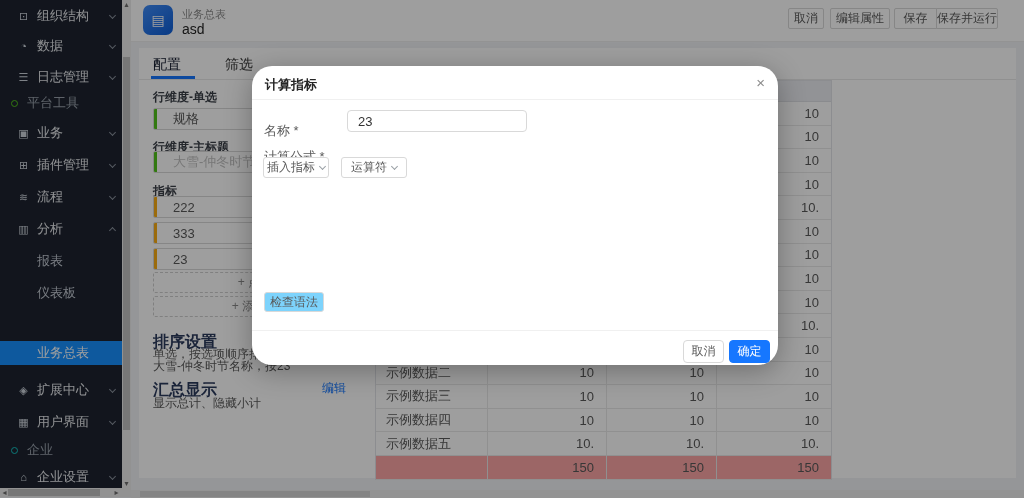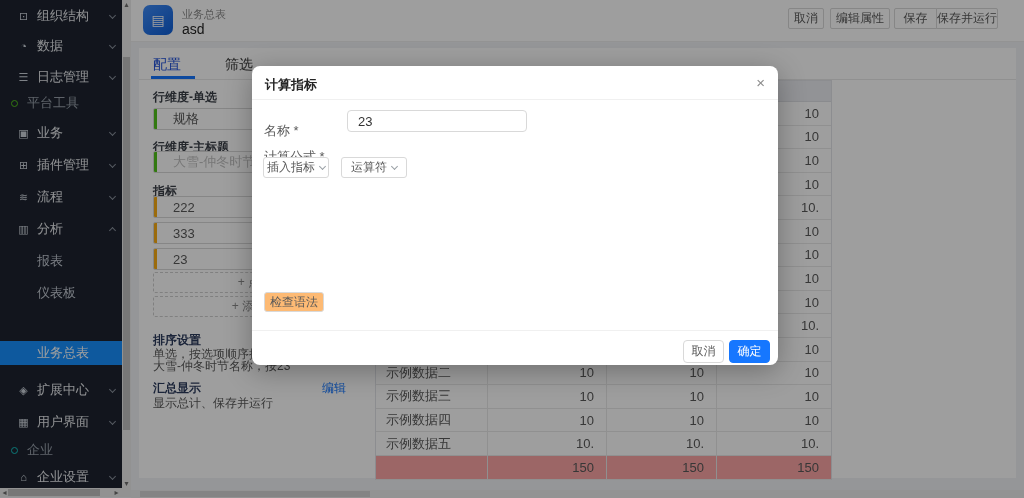--- a/index.html
+++ b/index.html
@@ -42,72 +42,72 @@
   .app-sub  { left:182px; top:7px;  font-size:11px; color:#8c8c8c; }
   .app-name { left:182px; top:21px; font-size:14px; color:#262626; }
   .tbtn { position:absolute; top:8px; height:21px; background:#fff; border:1px solid #d9d9d9;
           border-radius:2px; font-size:12px; color:#595959; display:flex; align-items:center;
           justify-content:center; cursor:pointer; }
 
   
   .card { left:139px; top:48px; width:877px; height:430px; background:#fff; }
   .tabs-border { left:139px; top:79px; width:877px; height:1px; background:#e8e8e8; }
   .tab { position:absolute; top:56px; font-size:14px; cursor:pointer; }
-  .tab-active { color:#1d4ed8; }
+  .tab-active { color:#0f172a; }
   .tab-plain  { color:#333; }
   .tab-underline { left:151px; top:76px; width:44px; height:3px; background:#1677ff; }
 
   
   .p-label { position:absolute; left:153px; font-size:12px; font-weight:bold; color:#3a3f47; }
   .p-card { position:absolute; left:153px; width:192px; height:22px; background:#fff;
             border:1px solid #d9d9d9; border-radius:2px; font-size:13px; color:#595959;
             display:flex; align-items:center; padding-left:9px; overflow:hidden; cursor:pointer; }
   .p-bar { position:absolute; left:0; top:0; width:3px; height:100%; }
   .bar-green { background:#52c41a; } .bar-orange { background:#faad14; }
   .p-card span { margin-left:10px; }
   .placeholder { color:#bfbfbf; }
   .p-add { position:absolute; left:153px; width:192px; height:21px; border:1px dashed #cfcfcf;
            border-radius:2px; font-size:12px; color:#8c8c8c; display:flex; align-items:center;
            justify-content:center; background:#fff; cursor:pointer; }
-  .p-head { position:absolute; left:153px; font-size:12px; font-weight:bold; color:#2b3a5c; }
+  .p-head { position:absolute; left:153px; font-size:16px; font-weight:bold; color:#2b3a5c; }
   .p-text { position:absolute; left:153px; font-size:12px; color:#595959; white-space:nowrap; }
   .p-link { position:absolute; font-size:12px; color:#1677ff; cursor:pointer; }
 
   
   .rtable { left:375px; top:80px; width:457px; border:1px solid #e2e4e8; border-bottom:none; }
   .trow { display:grid; grid-template-columns:112px 119px 110px 114px; height:23.6px;
           border-bottom:1px solid #e9e9e9; background:#fff; }
   .thead { height:21px; background:#eceef2; border-bottom:1px solid #dfe1e5; }
   .tfoot { background:#fca5a5; }
   .tc { font-size:13px; color:#595959; display:flex; align-items:center; overflow:hidden;
         border-right:1px solid #e9e9e9; }
   .tc:last-child { border-right:none; }
   .tc-l { padding-left:10px; }
   .tc-n { justify-content:flex-end; padding-right:12px; }
 
   
   .mask { left:0; top:0; width:1024px; height:498px; background:rgba(0,0,0,0.38); z-index:50; }
-  .modal { left:252px; top:66px; width:526px; height:299px; background:#fff; border-radius:8px;
+  .modal { left:252px; top:66px; width:526px; height:299px; background:#fff; border-radius:20px;
            box-shadow:0 6px 28px rgba(0,0,0,0.3); z-index:60; }
   .m-head { position:absolute; left:0; top:0; width:526px; height:34px; border-bottom:1px solid #f0f0f0; }
   .m-title { position:absolute; left:13px; top:10px; font-size:13px; font-weight:bold; color:#262626; }
   .m-close { position:absolute; right:13px; top:8px; font-size:15px; color:#8c8c8c; cursor:pointer; }
   .m-label { position:absolute; font-size:13px; color:#595959;margin-top:8px; }
   .m-input { position:absolute; left:95px; top:44px; width:180px; height:22px; border:1px solid #d9d9d9;
              border-radius:4px; font-size:13px; color:#333; display:flex; align-items:center; padding-left:10px; }
   .m-drop { position:absolute; top:91px; height:21px; border:1px solid #d9d9d9; border-radius:3px;
             background:#fff; font-size:12px; color:#595959; display:flex; align-items:center;
             justify-content:center; gap:5px; cursor:pointer; }
   .m-chev { display:inline-block; width:5px; height:5px; border-right:1px solid #9aa0a6;
             border-bottom:1px solid #9aa0a6; transform:rotate(45deg); margin-top:-3px; }
   .m-textarea { position:absolute; left:12px; top:119px; width:500px; height:100px;
                 border:1px solid #d9d9d9; border-radius:4px; font-size:13px; color:#333;
                 padding:4px 8px; }
   .m-check { position:absolute; left:12px; top:226px; width:60px; height:20px; border:1px solid #d9d9d9;
-             border-radius:3px; background:#fdba74; font-size:12px; color:#595959; display:flex;
+             border-radius:3px; background:#7dd3fc; font-size:12px; color:#595959; display:flex;
              align-items:center; justify-content:center; cursor:pointer; }
   .m-footline { position:absolute; left:0; top:264px; width:526px; height:1px; background:#f0f0f0; }
   .m-btn { position:absolute; top:274px; height:23px; border-radius:4px; font-size:12px;
            display:flex; align-items:center; justify-content:center; cursor:pointer; }
   .m-cancel { left:431px; width:41px; background:#fff; border:1px solid #d9d9d9; color:#595959; }
   .m-ok { left:477px; width:41px; background:#1677ff; border:1px solid #1677ff; color:#fff; }
 </style>
 </head>
 <body>
 
@@ -232,21 +232,21 @@
     <i class="p-bar bar-orange"></i>
     <span>23</span>
   </div>
   <div class="p-add" style="top:272px">+ 点</div>
   <div class="p-add" style="top:296px">+ 添加</div>
   <div class="p-head" style="top:332px">排序设置</div>
   <div class="p-text" style="top:346px">单选，按选项顺序排序</div>
   <div class="p-text" style="top:358px">大雪-仲冬时节名称，按23</div>
   <div class="p-head" style="top:380px">汇总显示</div>
   <div class="p-link" style="left:322px;top:380px">编辑</div>
-  <div class="p-text" style="top:395px">显示总计、保存并运行</div>
+  <div class="p-text" style="top:395px">显示总计、隐藏小计</div>
 
   <div class="ab rtable">
     <div class="trow thead">
       <div class="tc tc-l"></div>
         <div class="tc tc-n"></div>
       <div class="tc tc-n"></div>
         <div class="tc tc-n"></div>
     </div>
     <div class="trow">
         <div class="tc tc-l"></div>

